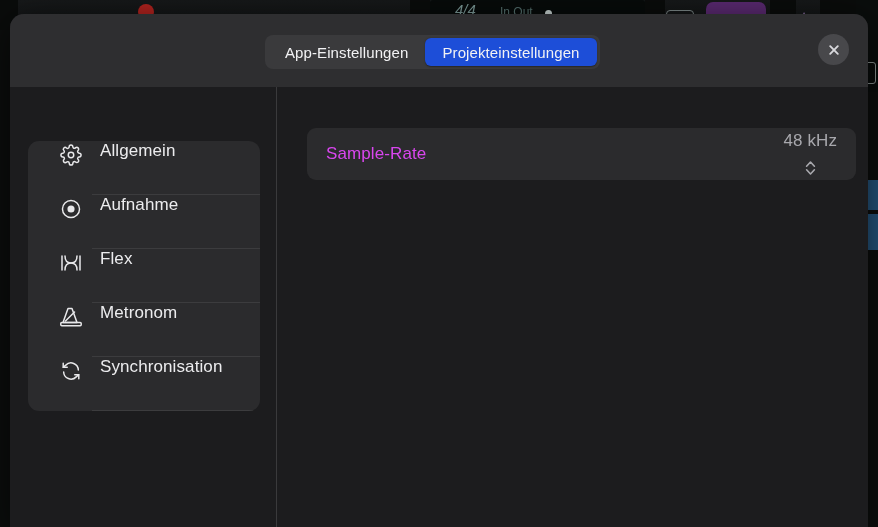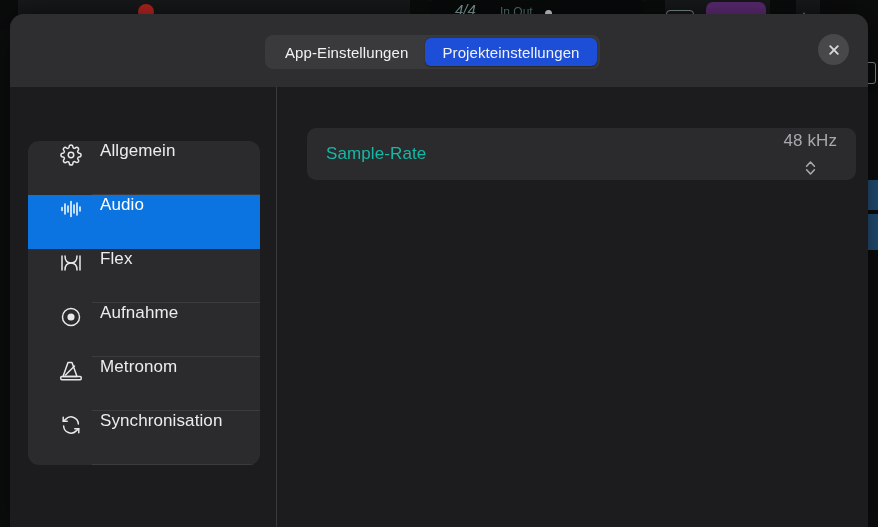--- a/index.html
+++ b/index.html
@@ -280,21 +280,21 @@
     border-radius: 9px;
     display: flex;
     align-items: center;
     justify-content: space-between;
     padding: 0 19px;
     box-sizing: border-box;
     cursor: default;
   }
   .setting-label {
     font-size: 17px;
-    color: #14b8a6;
+    color: #d946ef;
     letter-spacing: 0.1px;
     text-align: center;
   }
   .setting-value-wrap {
     display: flex;
     align-items: center;
     gap: 8px;
     flex-direction: column;
   }
   .setting-value {
@@ -373,50 +373,41 @@
           <span class="icon">
             <svg width="22" height="22" viewBox="0 0 24 24" fill="none" stroke="currentColor" stroke-width="1.6" stroke-linecap="round" stroke-linejoin="round">
               <circle cx="12" cy="12" r="3"></circle>
               <path d="M19.4 15a1.65 1.65 0 0 0 .33 1.82l.06.06a2 2 0 1 1-2.83 2.83l-.06-.06a1.65 1.65 0 0 0-1.82-.33 1.65 1.65 0 0 0-1 1.51V21a2 2 0 1 1-4 0v-.09A1.65 1.65 0 0 0 9 19.4a1.65 1.65 0 0 0-1.82.33l-.06.06a2 2 0 1 1-2.83-2.83l.06-.06a1.65 1.65 0 0 0 .33-1.82 1.65 1.65 0 0 0-1.51-1H3a2 2 0 1 1 0-4h.09A1.65 1.65 0 0 0 4.6 9a1.65 1.65 0 0 0-.33-1.82l-.06-.06a2 2 0 1 1 2.83-2.83l.06.06A1.65 1.65 0 0 0 9 4.6h.09A1.65 1.65 0 0 0 10 3.09V3a2 2 0 1 1 4 0v.09a1.65 1.65 0 0 0 1 1.51 1.65 1.65 0 0 0 1.82-.33l.06-.06a2 2 0 1 1 2.83 2.83l-.06.06A1.65 1.65 0 0 0 19.4 9v.09a1.65 1.65 0 0 0 1.51 1H21a2 2 0 1 1 0 4h-.09a1.65 1.65 0 0 0-1.51 1z"></path>
             </svg>
           </span>
           <span class="label">Allgemein</span>
           <span class="side-sep"></span>
         </div>
 
-        <div class="side-item selected">
+
+        <div class="side-item">
           <span class="icon">
-            <svg width="22" height="20" viewBox="0 0 22 20" fill="none" stroke="currentColor" stroke-width="1.5" stroke-linecap="round">
-              <path d="M2 8.5v3M5 5v10M8 7v6M11 2.5v15M14 6v8M17 4v12M20 8v4"></path>
+            <svg width="22" height="22" viewBox="0 0 24 24" fill="none">
+              <circle cx="12" cy="12" r="9.3" stroke="currentColor" stroke-width="1.6"></circle>
+              <circle cx="12" cy="12" r="3.9" fill="currentColor"></circle>
             </svg>
           </span>
-          <span class="label">Audio</span>
-
+          <span class="label">Aufnahme</span>
+          <span class="side-sep"></span>
         </div>
 
         <div class="side-item">
           <span class="icon">
             <svg width="24" height="20" viewBox="0 0 24 20" fill="none" stroke="currentColor" stroke-width="1.5" stroke-linecap="round" stroke-linejoin="round">
               <path d="M3 3v14M21 3v14"></path>
               <path d="M6 3c0 6 4 7 6 7s6-1 6-7"></path>
               <path d="M6 17c0-6 4-7 6-7s6 1 6 7"></path>
             </svg>
           </span>
           <span class="label">Flex</span>
-          <span class="side-sep"></span>
-        </div>
-
-        <div class="side-item">
-          <span class="icon">
-            <svg width="22" height="22" viewBox="0 0 24 24" fill="none">
-              <circle cx="12" cy="12" r="9.3" stroke="currentColor" stroke-width="1.6"></circle>
-              <circle cx="12" cy="12" r="3.9" fill="currentColor"></circle>
-            </svg>
-          </span>
-          <span class="label">Aufnahme</span>
           <span class="side-sep"></span>
         </div>
 
         <div class="side-item">
           <span class="icon">
             <svg width="24" height="22" viewBox="0 0 24 22" fill="none" stroke="currentColor" stroke-width="1.5" stroke-linecap="round" stroke-linejoin="round">
               <path d="M9 2.5 L4 16.5 h14 L13 2.5 z"></path>
               <path d="M2.8 16.5 h18.4 a1 1 0 0 1 1 1 v1.2 a1 1 0 0 1 -1 1 H2.8 a1 1 0 0 1 -1 -1 v-1.2 a1 1 0 0 1 1 -1 z"></path>
               <path d="M15.5 6 L6.5 15"></path>
             </svg>

